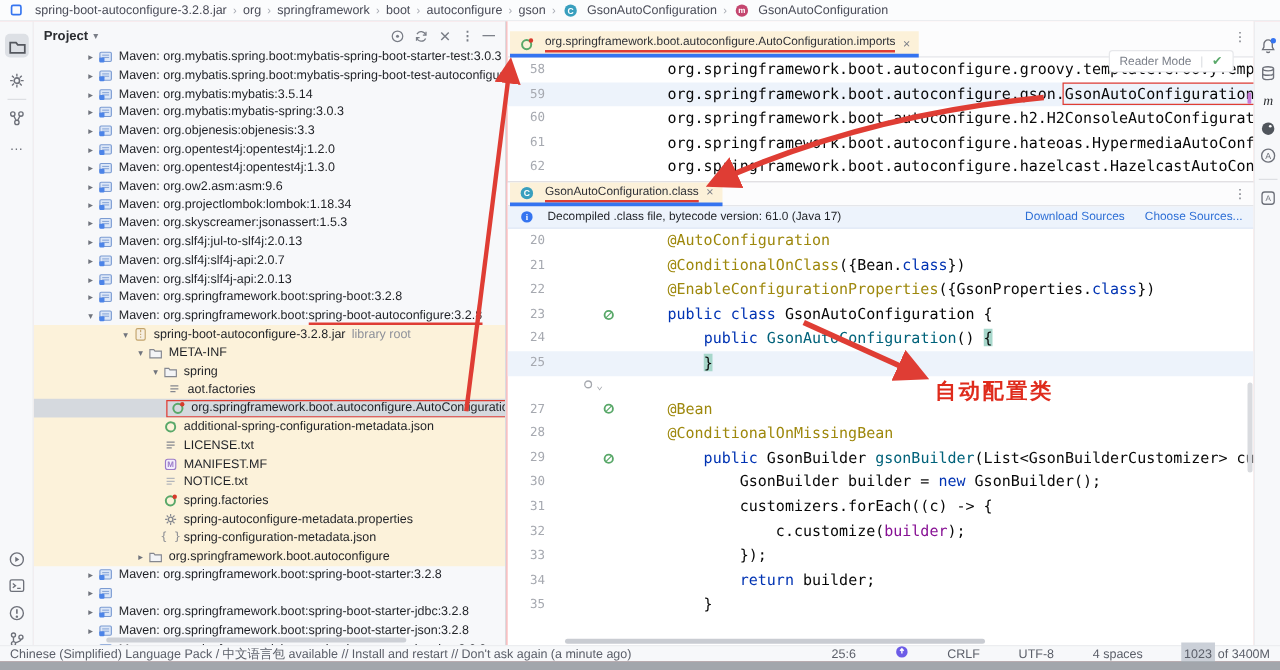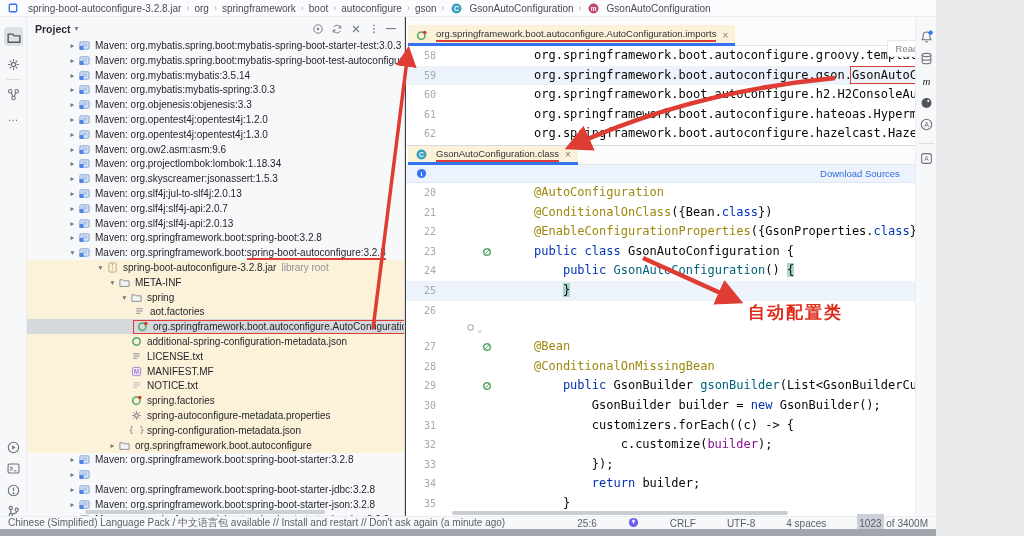--- a/index.html
+++ b/index.html
@@ -1,17 +1,17 @@
 <!DOCTYPE html>
 <html><head>
 <meta charset="utf-8">
 <style>
   html,body{margin:0;padding:0;background:#E8E9EB;}
   *{box-sizing:border-box;}
-  #app{position:relative;width:936px;height:536px;background:#404040;overflow:hidden;
+  #app{position:relative;width:1024px;height:536px;background:#fca5a5;overflow:hidden;
        font-family:"Liberation Sans",sans-serif;color:#27282E;}
   
   #bcbar{position:absolute;top:0;left:0;right:0;height:17px;background:#FBFCFD;
          border-bottom:1px solid #ECEDF0;display:flex;align-items:center;gap:5px;
          padding-left:6px;font-size:10px;color:#494B57;white-space:nowrap;overflow:hidden;}
   .bc-item{display:flex;align-items:center;gap:3px;cursor:default;}
   .bc-sep{color:#A7AAB2;font-size:9px;}
   
   #lstrip{position:absolute;left:0;top:17px;width:27px;bottom:20px;background:#F7F8FA;
           border-right:1px solid #ECEDF0;}
@@ -692,36 +692,36 @@
       </div>
       <span class="tab-more">⋮</span>
     </div>
     <div id="banner">
       <span class="ticon" id="bannericon">
           <svg width="11" height="11" viewBox="0 0 12 12">
             <circle cx="6" cy="6" r="5" fill="#3574F0"></circle>
             <text x="6" y="8.6" font-size="7.5" font-weight="bold" text-anchor="middle" fill="#fff" font-family="serif">i</text>
           </svg>
         </span>
+      <span>Decompiled .class file, bytecode version: 61.0 (Java 17)</span>
       <span class="links">
         <span class="blink">Download Sources</span>
         <span class="blink">Choose Sources...</span>
       </span>
     </div>
     <div class="code" id="code2">
         <div class="cl"><span class="num">20</span><span class="gut"></span><span><span class="a">@AutoConfiguration</span></span></div>
         <div class="cl"><span class="num">21</span><span class="gut"></span><span><span class="a">@ConditionalOnClass</span><span class="p">({Bean.</span><span class="k">class</span><span class="p">})</span></span></div>
         <div class="cl"><span class="num">22</span><span class="gut"></span><span><span class="a">@EnableConfigurationProperties</span><span class="p">({GsonProperties.</span><span class="k">class</span><span class="p">})</span></span></div>
         <div class="cl"><span class="num">23</span><span class="gut"><svg width="10" height="10" viewBox="0 0 12 12">
               <circle cx="6" cy="6" r="4" fill="none" stroke="#59A869" stroke-width="1.8"></circle>
               <path d="M2.8 9.2L9.2 2.8" stroke="#59A869" stroke-width="1.2"></path>
             </svg></span><span><span class="k">public class </span><span class="p">GsonAutoConfiguration {</span></span></div>
         <div class="cl"><span class="num">24</span><span class="gut"></span><span><span class="p">    </span><span class="k">public </span><span class="m">GsonAutoConfiguration</span><span class="p">() </span><span class="hb">{</span></span></div>
         <div class="cl hl"><span class="num">25</span><span class="gut"></span><span><span class="p">    </span><span class="hb">}</span></span></div>
-        <div class="cl"><span class="num">26</span><span class="gut"></span><span></span></div>
         <div class="inlay">
           <span><svg width="9" height="9" viewBox="0 0 12 12">
               <circle cx="6" cy="6" r="3.6" fill="none" stroke="#A5A8AE" stroke-width="1.4"></circle>
             </svg></span>
           <span>⌄</span>
         </div>
         <div class="cl"><span class="num">27</span><span class="gut"><svg width="10" height="10" viewBox="0 0 12 12">
               <circle cx="6" cy="6" r="4" fill="none" stroke="#59A869" stroke-width="1.8"></circle>
               <path d="M2.8 9.2L9.2 2.8" stroke="#59A869" stroke-width="1.2"></path>
             </svg></span><span><span class="a">@Bean</span></span></div>

